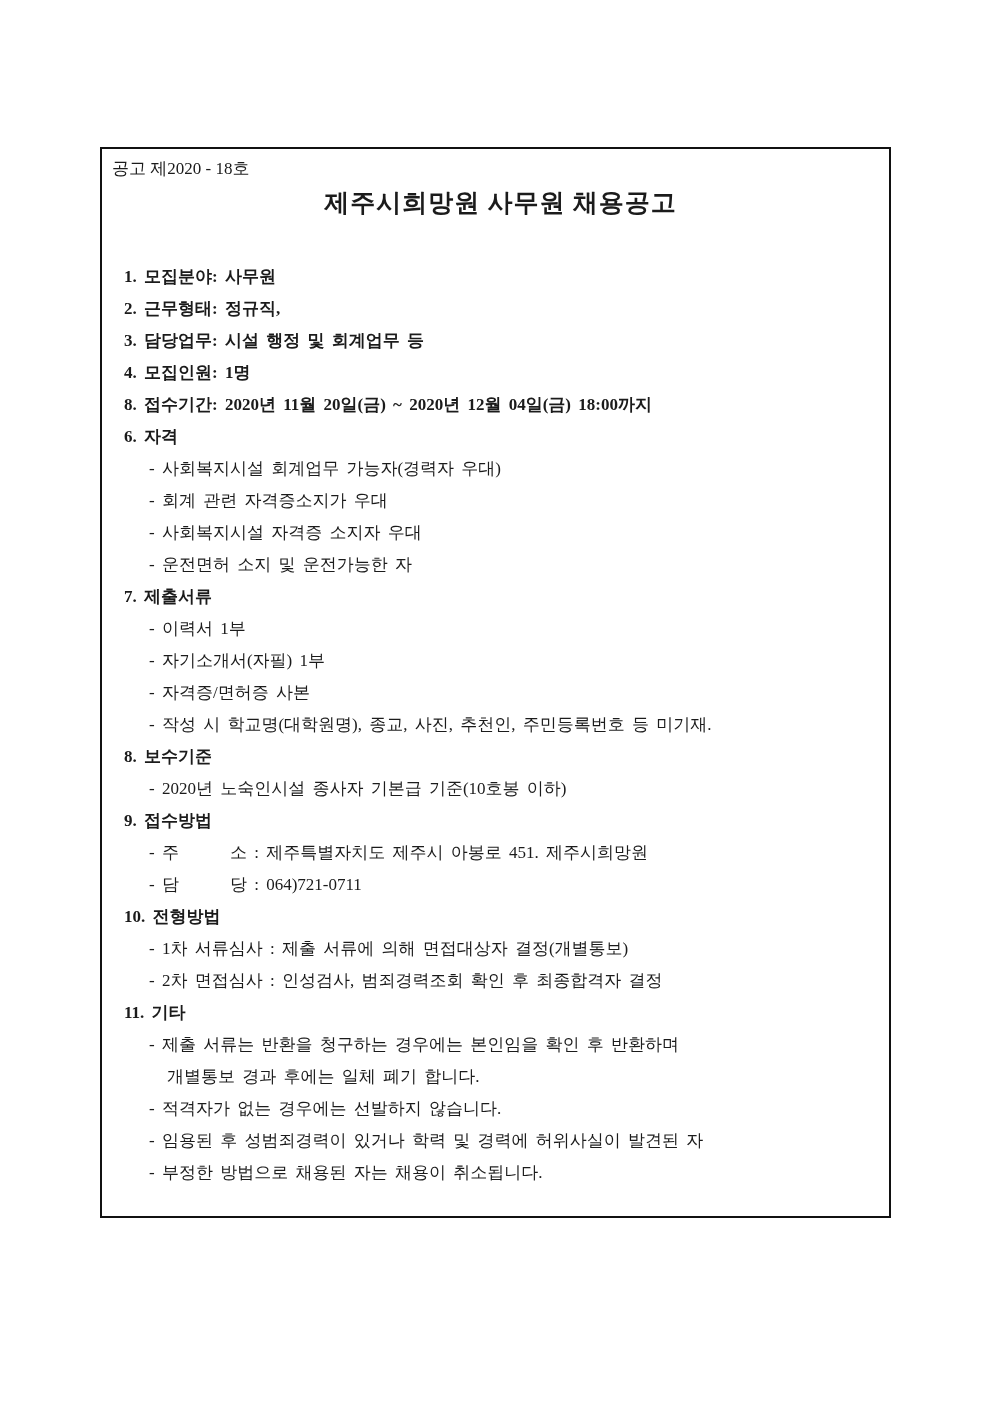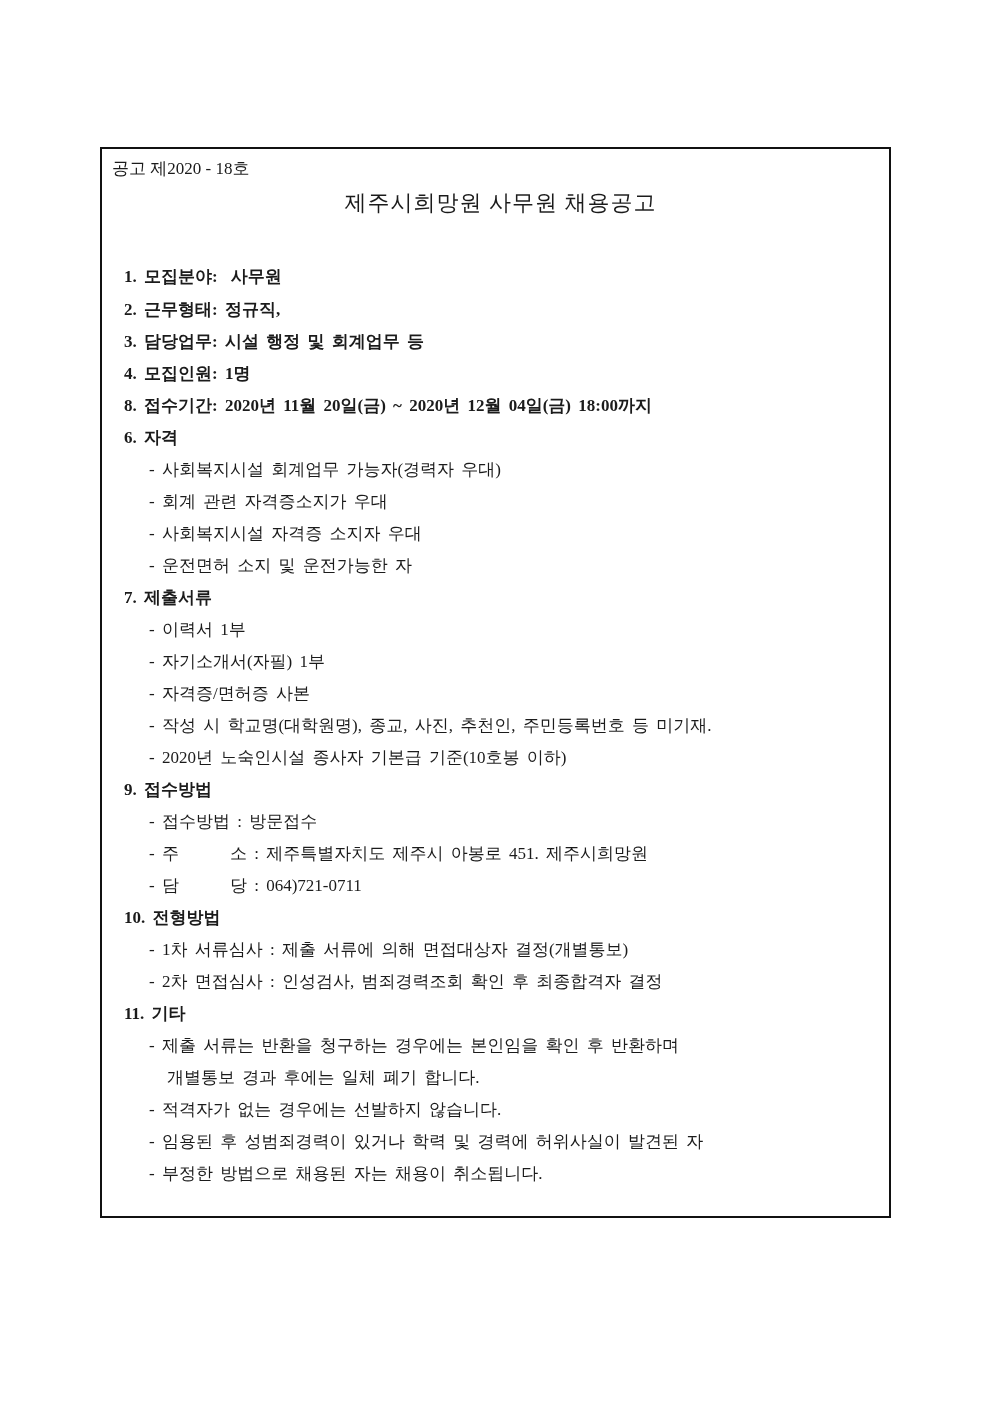--- a/index.html
+++ b/index.html
@@ -29,41 +29,41 @@
     padding: 8px 0 0 10px;
     background: #ffffff;
   }
   .notice-no {
     font-size: 17px;
     line-height: 24px;
     white-space: pre-wrap;
   }
   .doc-title {
     text-align: center;
-    font-weight: normal;
-    font-size: 22px;
+    font-weight: bold;
+    font-size: 25px;
     line-height: 28px;
     margin-top: 8px;
     letter-spacing: 1px;
     white-space: pre-wrap;
   }
   .sections {
     margin-top: 44px;
     margin-left: 12px;
     margin-right: 4px;
   }
   .line {
     font-size: 17px;
     line-height: 32px;
     white-space: pre-wrap;
     word-spacing: 3px;
   }
   .sec-head { font-weight: bold; text-align: center; }
   .sec-inline { font-weight: bold; }
-  .sec-inline.bold { font-weight: bold; font-family: Liberation Mono, monospace; }
+  .sec-inline.bold { font-weight: bold; }
   .bullet { margin-left: 25px; }
   .bullet.deep { }
   .continuation { margin-left: 43px; }
 </style>
 </head>
 <body>
 
 <div class="page">
   <div class="sheet">
     <div class="notice-no">공고 제2020 - 18호</div>
@@ -92,25 +92,25 @@
           <div class="line bullet deep">- 운전면허 소지 및 운전가능한 자</div>
         </div>
         <div>
           <div class="line"><span class="sec-head">7. 제출서류</span></div>
           <div class="line bullet">- 이력서 1부</div>
           <div class="line bullet">- 자기소개서(자필) 1부</div>
           <div class="line bullet">- 자격증/면허증 사본</div>
           <div class="line bullet">- 작성 시 학교명(대학원명), 종교, 사진, 추천인, 주민등록번호 등 미기재.</div>
         </div>
         <div>
+          <div class="line"><span class="sec-head">8. 보수기준</span></div>
           <div class="line bullet">- 2020년 노숙인시설 종사자 기본급 기준(10호봉 이하)</div>
         </div>
         <div>
           <div class="line"><span class="sec-head">9. 접수방법</span></div>
-          <div class="line bullet">- 접수방법 : 방문접수</div>
           <div class="line bullet">- 주　　　소 : 제주특별자치도 제주시 아봉로 451. 제주시희망원</div>
           <div class="line bullet">- 담　　　당 : 064)721-0711</div>
         </div>
         <div>
           <div class="line"><span class="sec-head">10. 전형방법</span></div>
           <div class="line bullet">- 1차 서류심사 : 제출 서류에 의해 면접대상자 결정(개별통보)</div>
           <div class="line bullet">- 2차 면접심사 : 인성검사, 범죄경력조회 확인 후 최종합격자 결정</div>
         </div>
         <div>
           <div class="line"><span class="sec-head">11. 기타</span></div>

